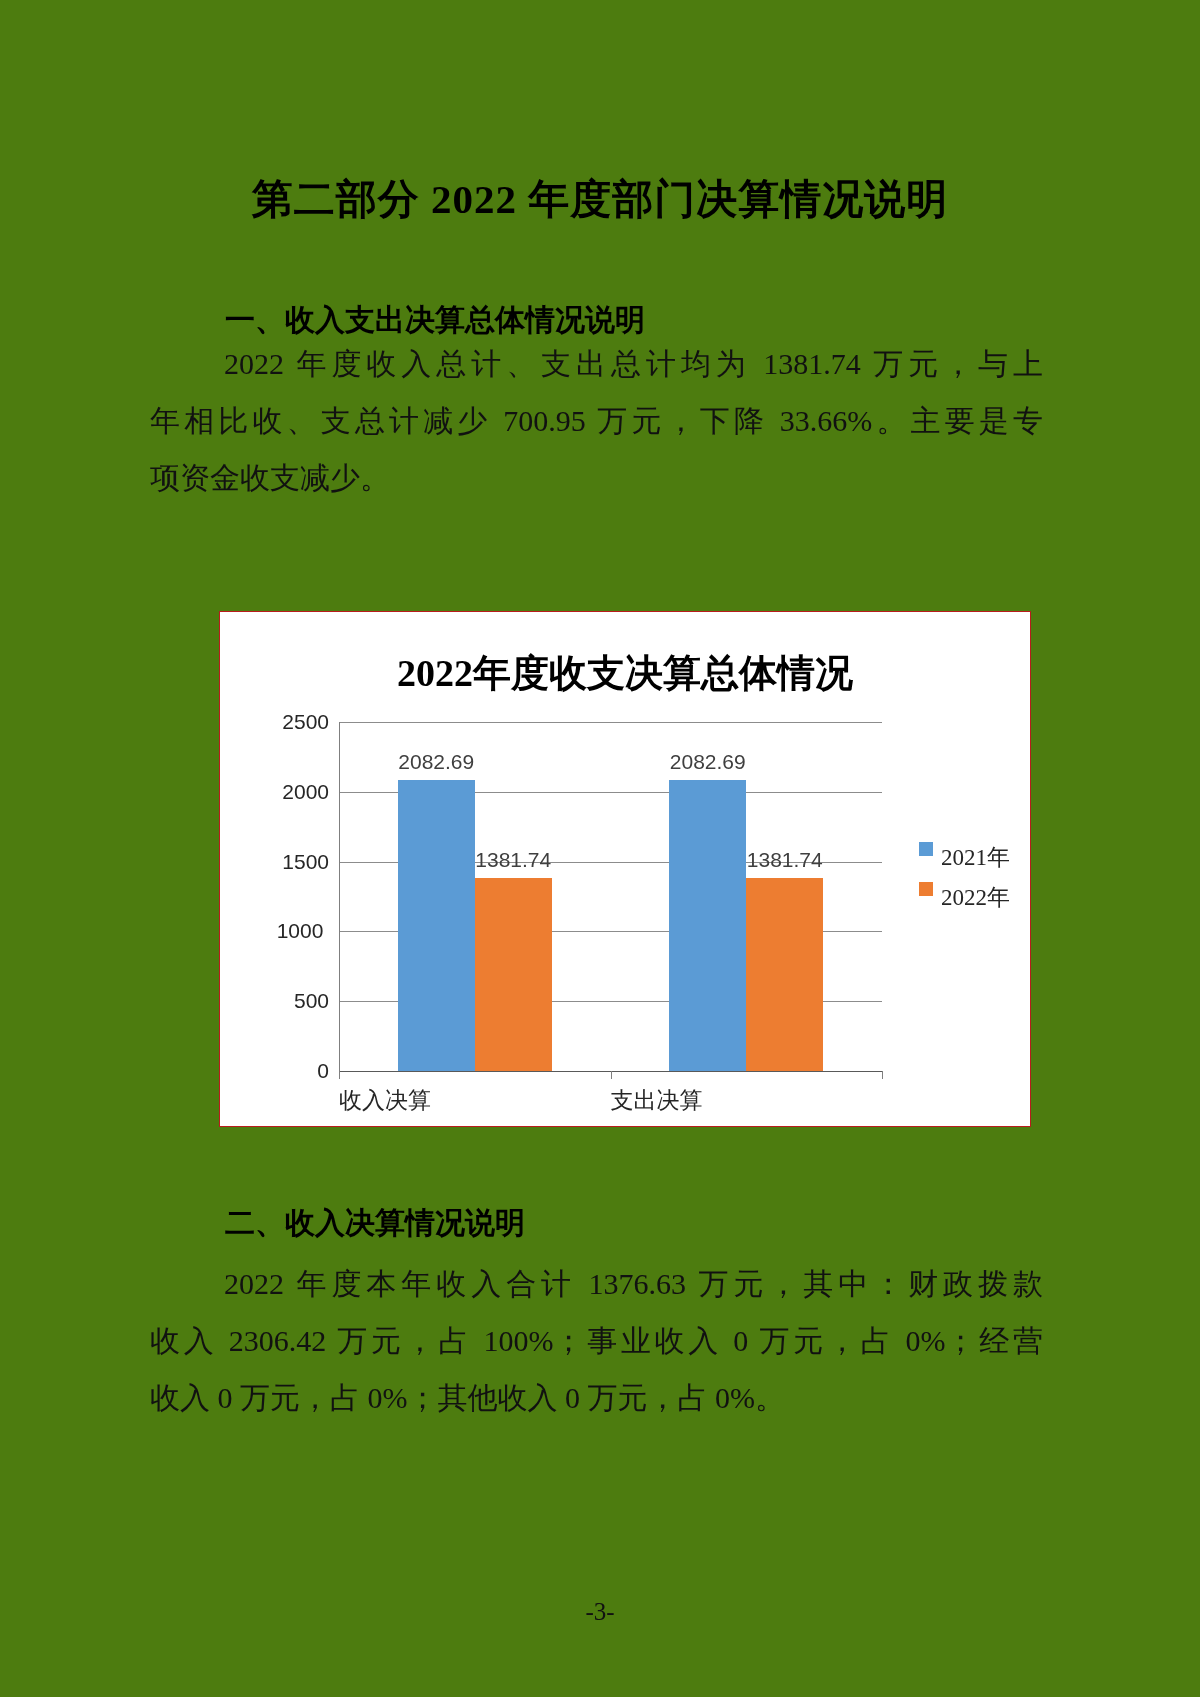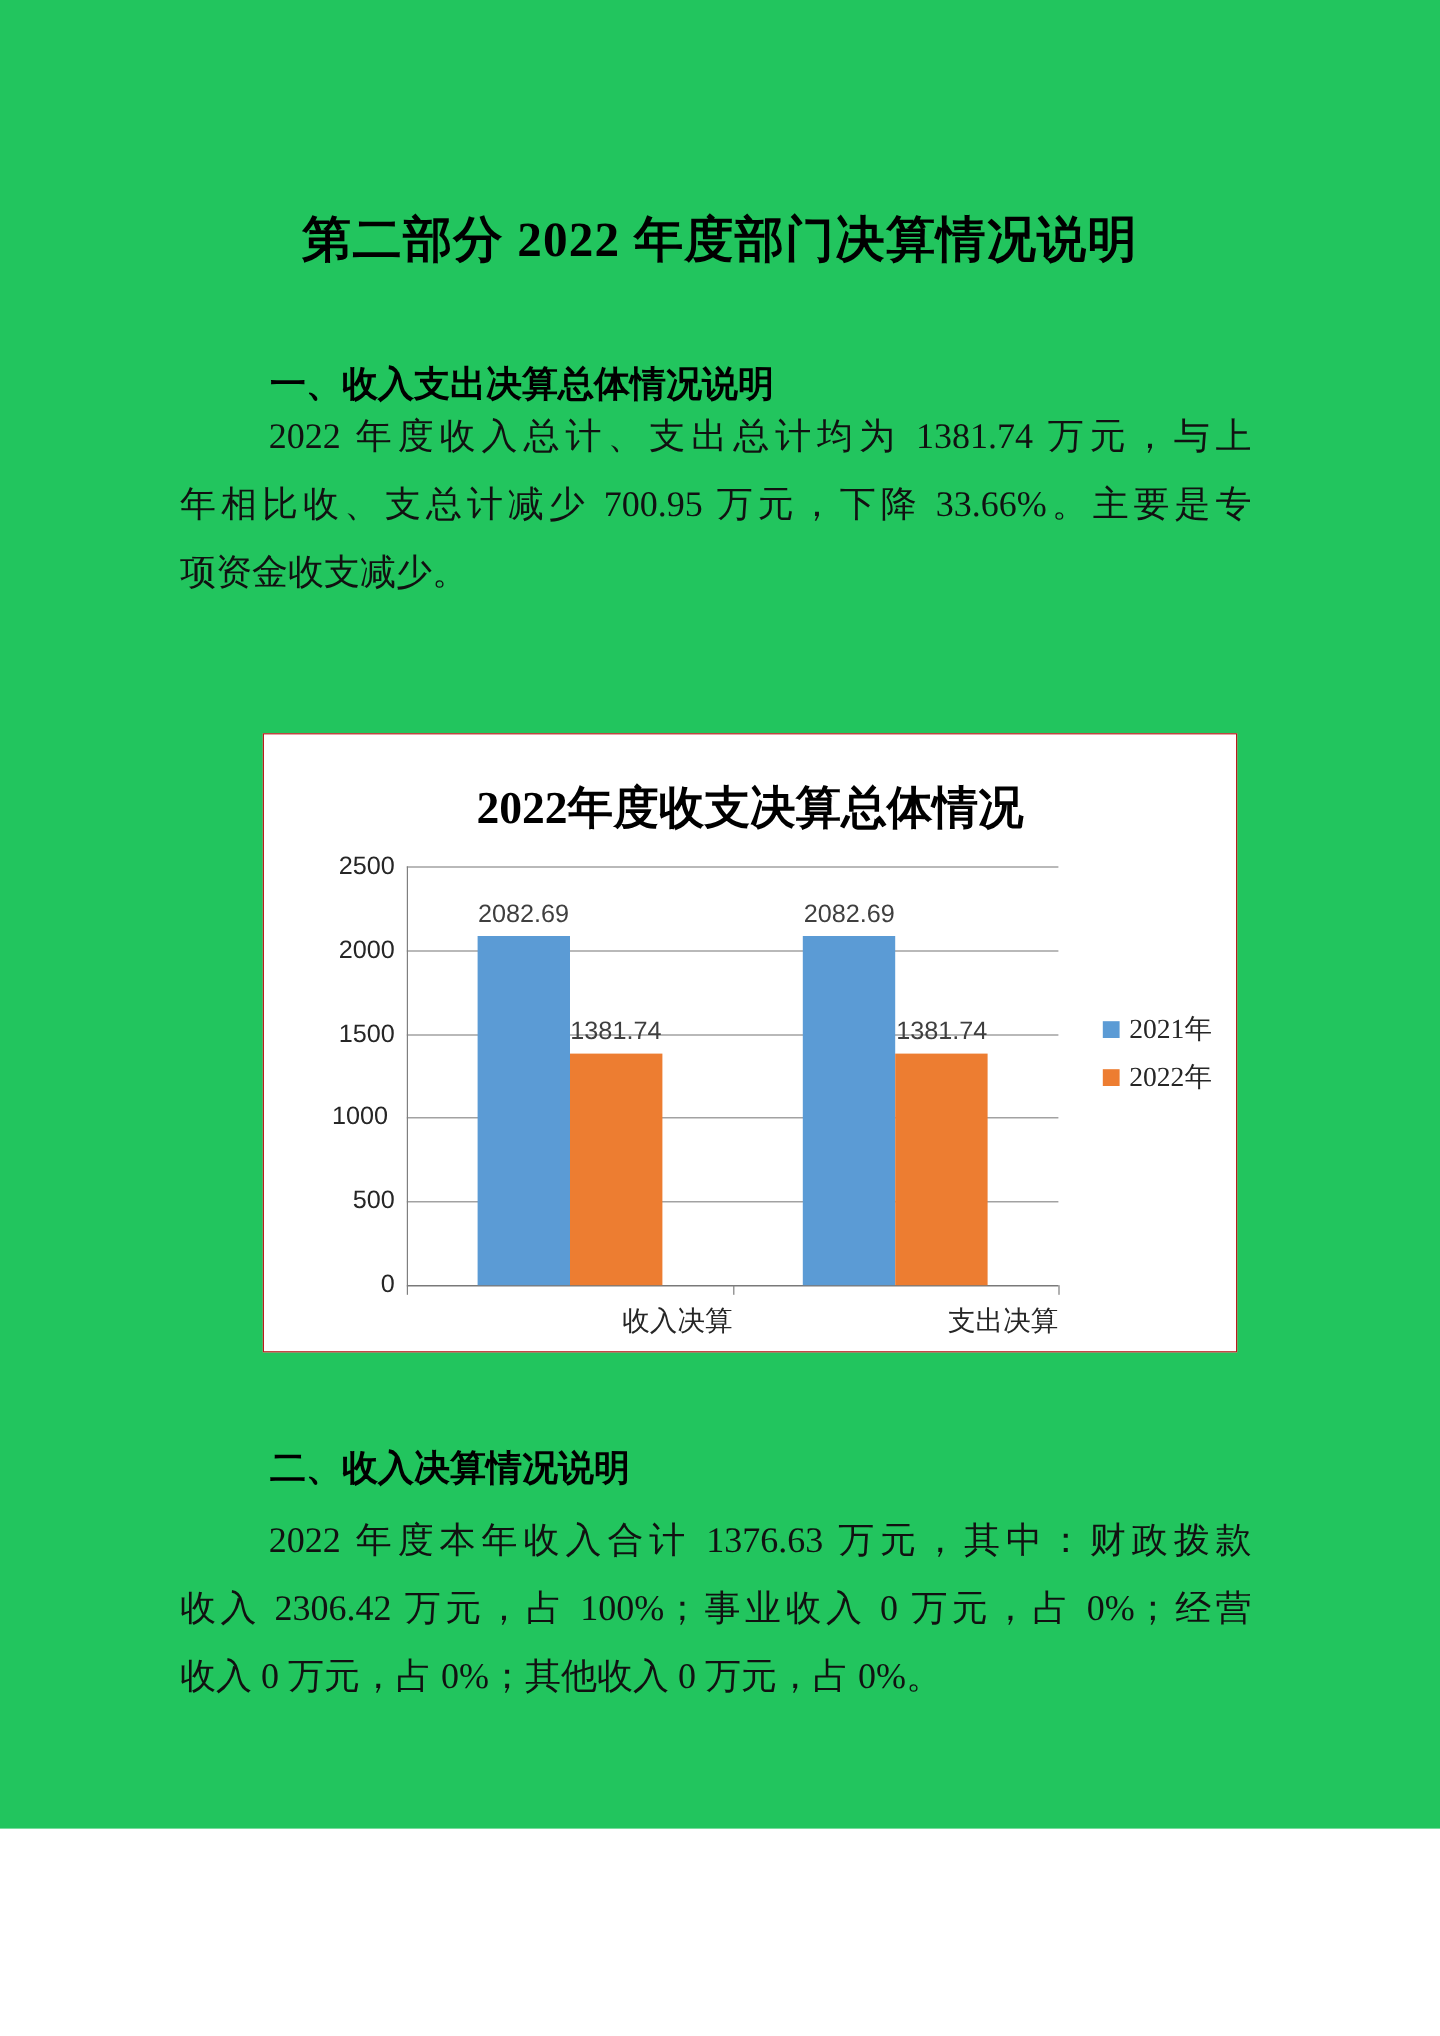--- a/index.html
+++ b/index.html
@@ -1,21 +1,21 @@
 <!DOCTYPE html>
 <html><head>
 <meta charset="utf-8">
 <style>
   html, body { margin: 0; padding: 0; background: #ffffff; }
   .page {
     position: relative;
     width: 1200px;
-    height: 1524px;
+    height: 1697px;
     margin: 0 auto;
-    background: #22c55e;
+    background: #4d7c0f;
     font-family: "Liberation Serif", serif;
     color: #111111;
     overflow: hidden;
   }
   .doc-title {
     position: absolute;
     top: 172px;
     left: 0;
     width: 100%;
     text-align: center;
@@ -134,37 +134,36 @@
   .x-tick {
     position: absolute;
     top: 100%;
     width: 1px;
     height: 8px;
     background: #7f7f7f;
   }
   .cat-label {
     position: absolute;
     top: calc(100% + 14px);
-    text-align: right;
+    text-align: left;
     font-size: 23px;
     color: #262626;
     font-family: "Liberation Serif", serif;
     white-space: nowrap;
   }
   .legend {
     position: absolute;
     left: 699px;
     top: 230px;
     display: flex;
     flex-direction: column;
     gap: 9px;
   }
   .legend-item {
     display: flex;
-    align-items: center;
     gap: 8px;
     font-size: 23px;
     color: #262626;
     font-family: "Liberation Serif", serif;
     white-space: nowrap;
   }
   .legend-swatch { width: 14px; height: 14px; }
   .page-num {
     position: absolute;
     top: 1598px;

